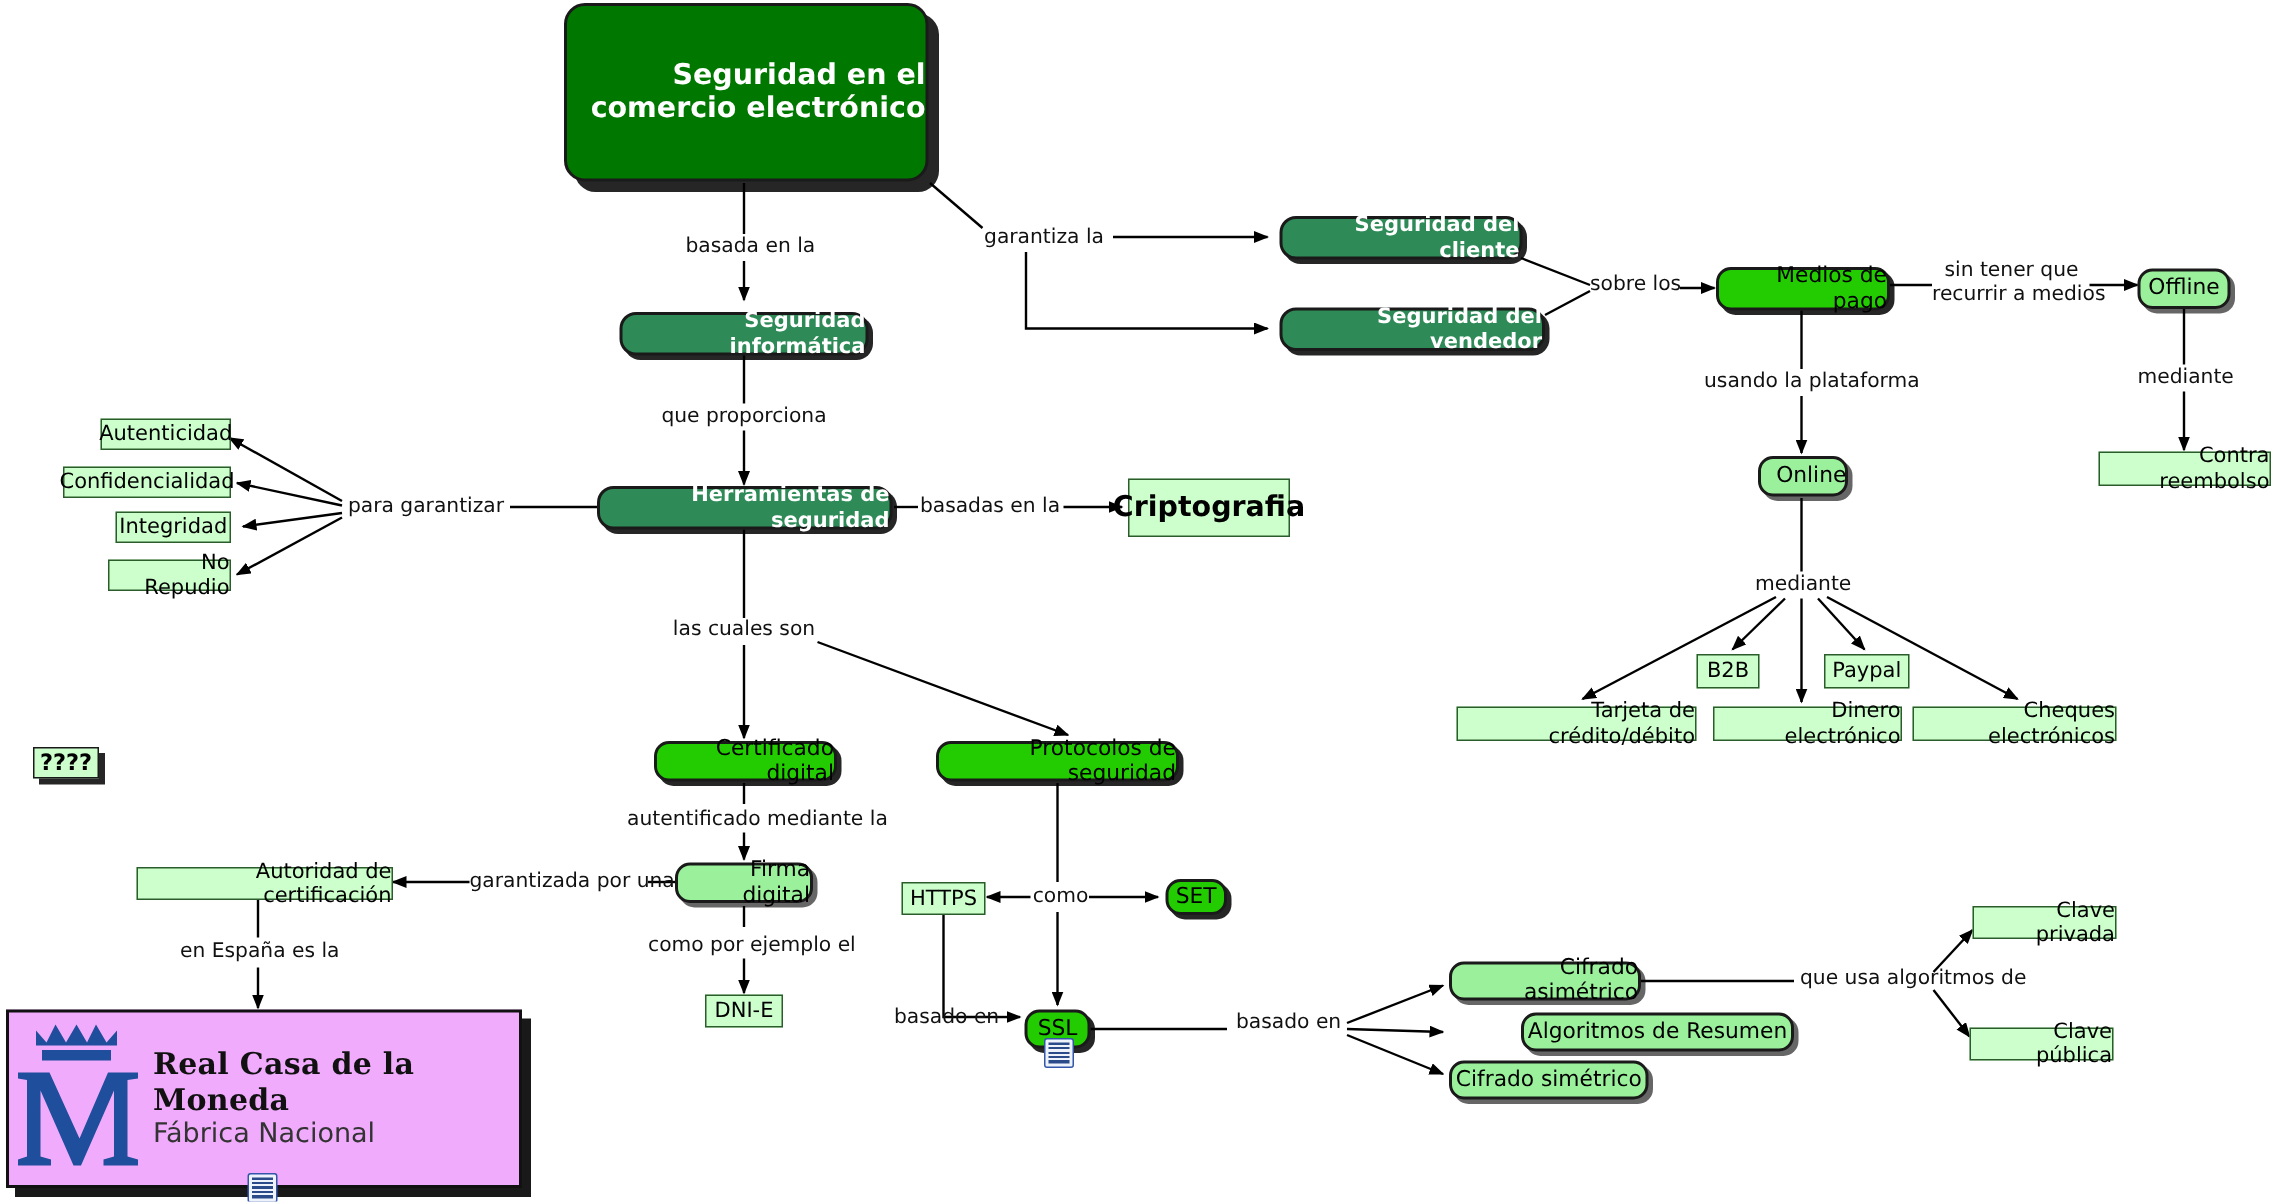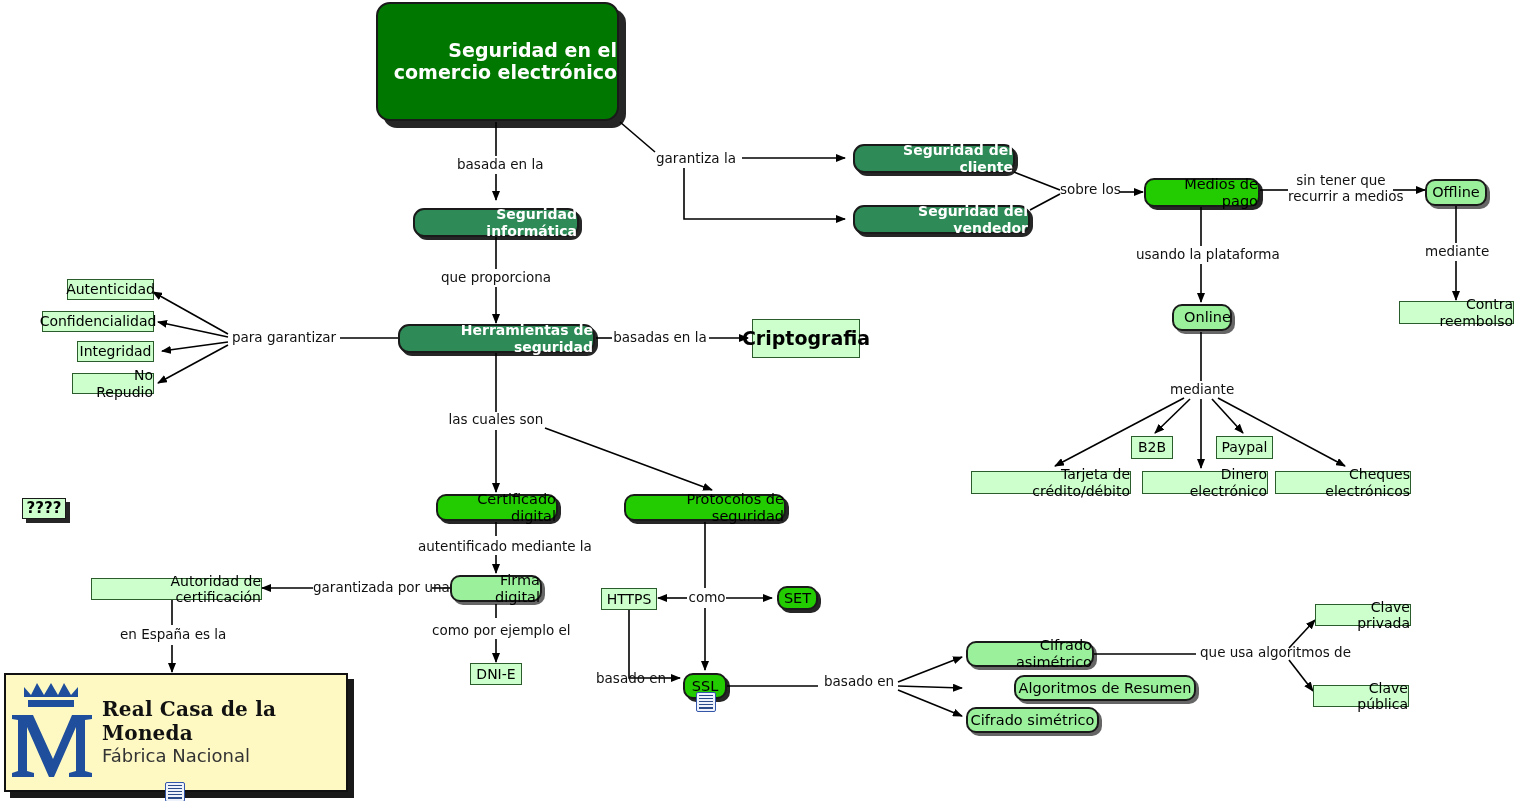--- a/index.html
+++ b/index.html
@@ -51,21 +51,21 @@
   .res-icon{position:absolute;width:18px;height:18px;border:1px solid #3355aa;
             background:#eef2fb;border-radius:2px;}
   .res-icon:before{content:"";position:absolute;left:2px;top:2px;right:2px;bottom:2px;
             background:
               linear-gradient(to bottom,#2b4a8a 0 1.5px,transparent 1.5px 3px,
               #2b4a8a 3px 4.5px,transparent 4.5px 6px,#2b4a8a 6px 7.5px,
               transparent 7.5px 9px,#2b4a8a 9px 10.5px,transparent 10.5px 12px,
               #2b4a8a 12px 13px);}
 
   
-  .logo-box{position:absolute;background:#fef9c3;border:2px solid #111;
+  .logo-box{position:absolute;background:#f0abfc;border:2px solid #111;
             box-shadow:6px 6px 0 0 rgba(0,0,0,0.9);box-sizing:border-box;}
   .logo-inner{position:absolute;left:0;top:0;right:0;bottom:0;display:flex;
               align-items:center;}
   .logo-mark{width:92px;height:100%;position:relative;flex:0 0 92px;}
   .logo-text{display:flex;flex-direction:column;justify-content:center;
              padding-left:4px;}
   .logo-l1{font-family:"DejaVu Serif","Liberation Serif",serif;font-weight:bold;
            font-size:20px;color:#111;letter-spacing:.2px;}
   .logo-l2,.logo-l3{font-size:18px;color:#333;line-height:1.25;}
 </style>

